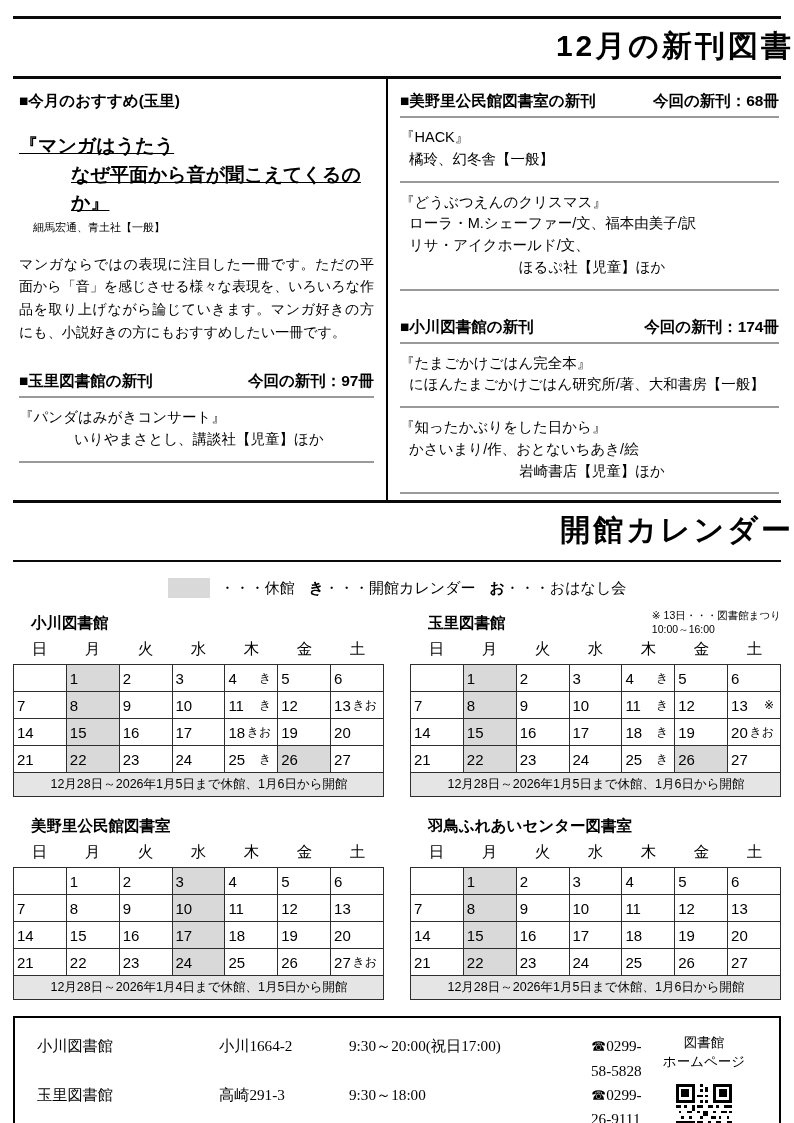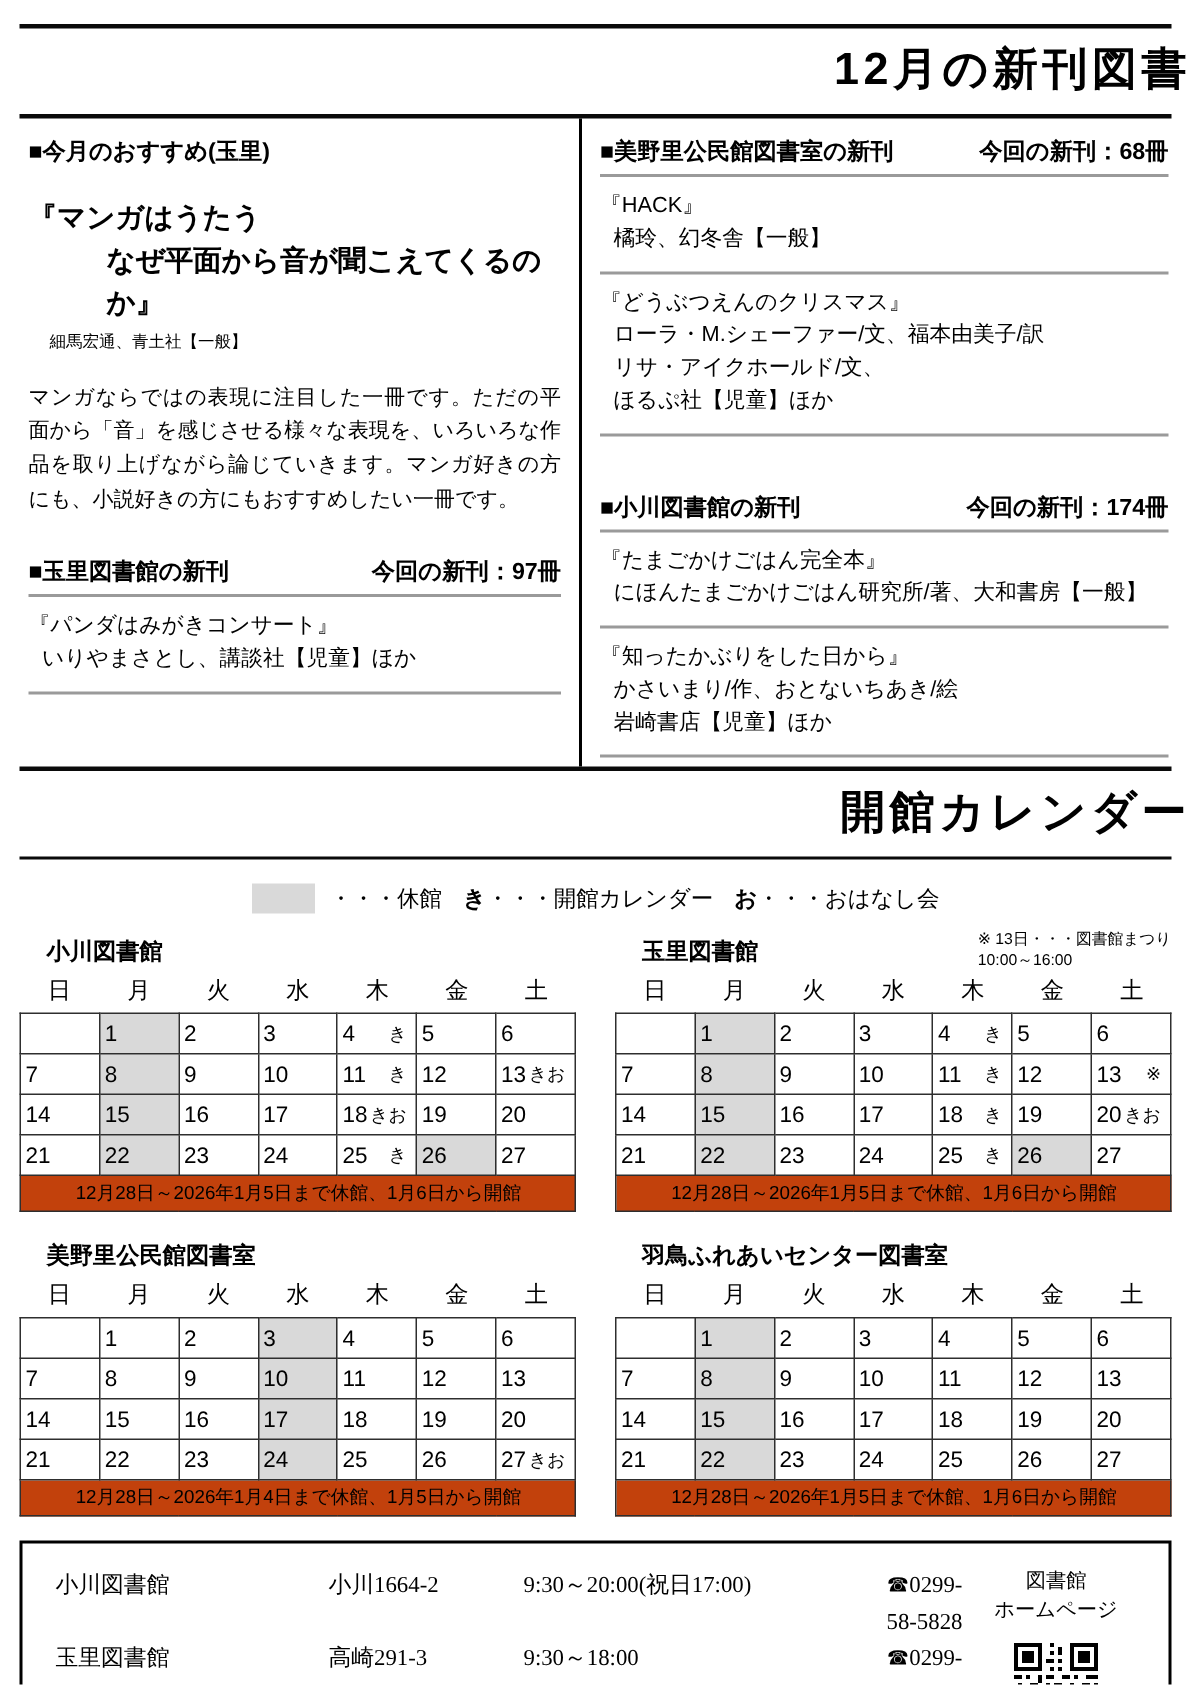--- a/index.html
+++ b/index.html
@@ -20,31 +20,31 @@
 
   
   .columns { display:flex; margin:0 13px; }
   .col-left  { width:375px; padding:10px 12px 6px 6px; border-right:2px solid #000; }
   .col-right { flex:1; padding:10px 2px 6px 12px; }
 
   .sec-head { display:flex; justify-content:space-between; align-items:baseline;
               font-weight:bold; font-size:15.5px; padding:2px 0 4px; }
   .sec-head.underlined { border-bottom:2.5px solid #9a9a9a; }
 
-  .rec-title { font-weight:bold; font-size:19px; line-height:1.5; margin:16px 0 2px; }
+  .rec-title { font-weight:bold; font-size:19px; line-height:1.5; margin:16px 0 2px;text-decoration:underline; }
   .rec-title .indent2 { padding-left:52px; }
   .rec-author { font-size:11px; padding-left:14px; margin-bottom:18px; }
   .rec-desc { font-size:14px; line-height:1.62; text-align:justify; margin-bottom:26px; }
 
   .entry { padding:9px 0 10px; border-bottom:2.5px solid #9a9a9a;
            font-size:14.5px; line-height:1.5; }
   .entry .sub { padding-left:9px; }
-  .entry .last { display:flex; justify-content:flex-start; }
+  .entry .last { display:flex; justify-content:center; }
   .entry .hoka { padding-right:4px; }
-  .gap-top { margin-top:35px; }
+  .gap-top { margin-top:24px; }
 
   
   .legend { display:flex; align-items:center; justify-content:center;
             font-size:15px; margin:16px 13px 0; }
   .legend .swatch { width:42px; height:20px; background:#d9d9d9; margin-right:10px; }
   .legend .key { font-weight:bold; margin-left:14px; }
 
   .cal-grid { display:grid; grid-template-columns:1fr 1fr; column-gap:26px;
               row-gap:12px; margin:8px 13px 0; }
   .cal-title-row { display:flex; justify-content:space-between; align-items:flex-end;
@@ -52,21 +52,21 @@
   .cal-title { font-weight:bold; font-size:15.5px; padding-left:18px; padding-bottom:2px; }
   .cal-note { font-size:10.5px; line-height:1.35; text-align:left; }
   .cal-weekdays { display:grid; grid-template-columns:repeat(7,1fr);
                   text-align:center; font-size:15.5px; padding:3px 0 4px; }
   table.cal-table { width:100%; border-collapse:collapse; table-layout:fixed; }
   .cal-table td { border:1.8px solid #2e2e2e; height:27px; font-size:15px;
                   padding:0 2px 0 3px; vertical-align:middle; }
   .cal-table td.gray { background:#d9d9d9; }
   .cal-table .cell { display:flex; align-items:center; justify-content:space-between; }
   .cal-table .ann { font-size:12px; padding-right:4px; white-space:nowrap; }
-  .cal-table tr.cal-footer td { background:#c2410c; text-align:center;
+  .cal-table tr.cal-footer td { background:#e5e5e5; text-align:center;
                   font-size:12.5px; height:24px; }
 
   
   .contact { border:2.5px solid #000; margin:16px 13px 0; padding:16px 14px 12px 22px;
              display:flex; }
   .contact-grid { flex:1; font-size:15.2px; line-height:1.6; }
   .contact-row { display:grid; grid-template-columns:182px 130px 242px auto; }
   .num { font-family:"Liberation Serif","DejaVu Serif",serif; }
   .qr-block { width:122px; text-align:center; font-size:13.5px; line-height:1.4; }
   .qr-block svg { margin-top:12px; }

